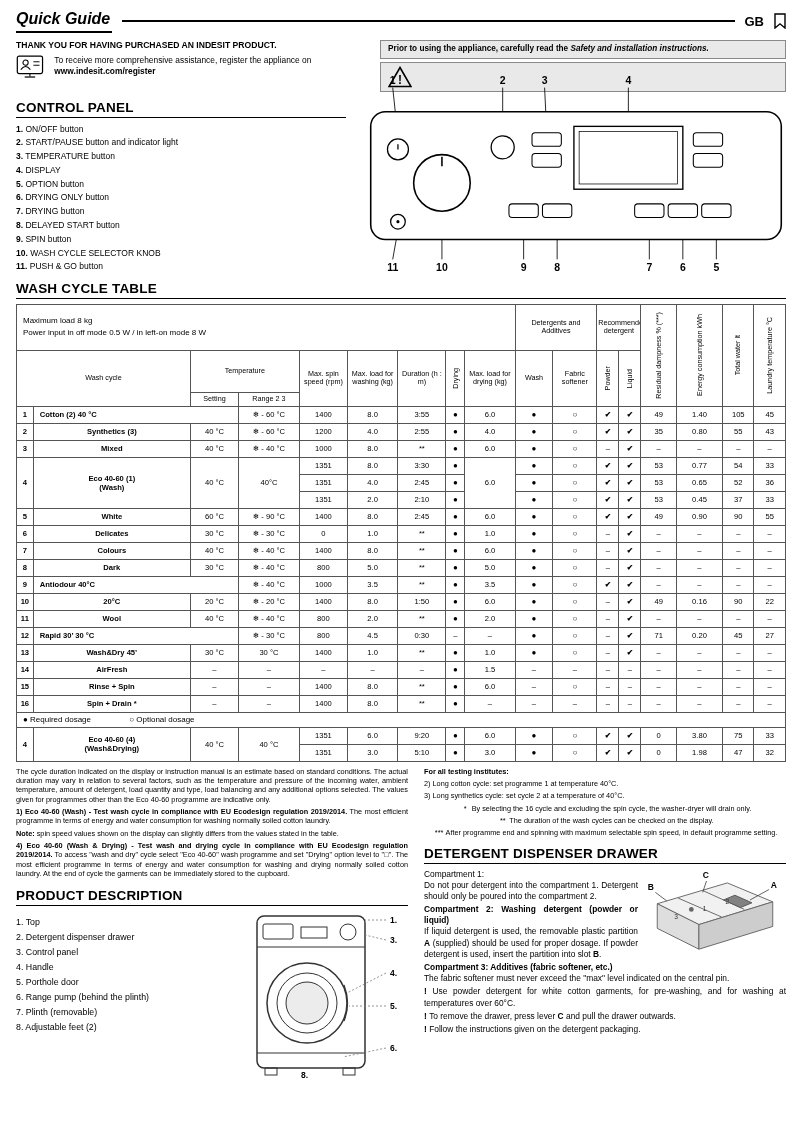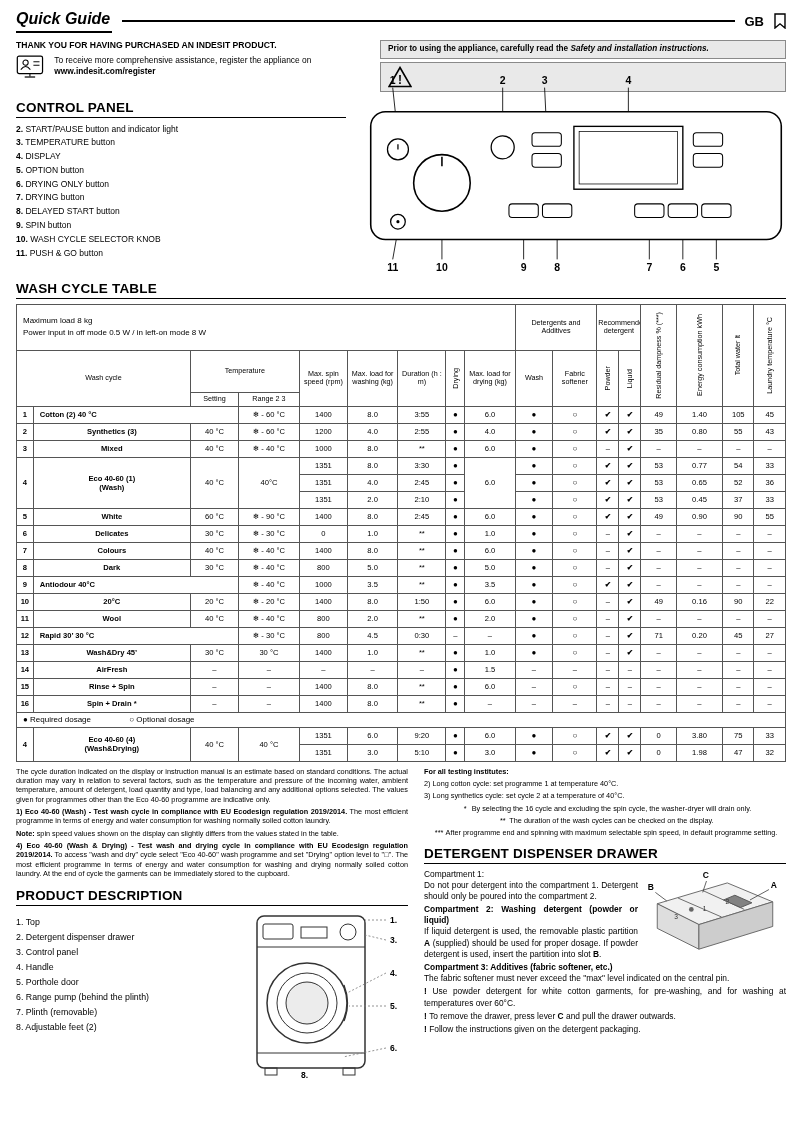--- a/index.html
+++ b/index.html
@@ -107,20 +107,21 @@
           <text x="12" y="18" text-anchor="middle" font-size="12" font-weight="bold">!</text>
         </svg>
       </div>
     </div>
   </div>
 
   <div class="cp-row">
     <div class="cp-left">
       <h2 class="sec-h">CONTROL PANEL</h2>
       <ul class="cp-list">
+          <li><b>1.</b><span> ON/OFF button</span></li>
           <li><b>2.</b><span> START/PAUSE button and indicator light</span></li>
           <li><b>3.</b><span> TEMPERATURE button</span></li>
           <li><b>4.</b><span> DISPLAY</span></li>
           <li><b>5.</b><span> OPTION button</span></li>
           <li><b>6.</b><span> DRYING ONLY button</span></li>
           <li><b>7.</b><span> DRYING button</span></li>
           <li><b>8.</b><span> DELAYED START button</span></li>
           <li><b>9.</b><span> SPIN button</span></li>
           <li><b>10.</b><span> WASH CYCLE SELECTOR KNOB</span></li>
           <li><b>11.</b><span> PUSH &amp; GO button</span></li>

